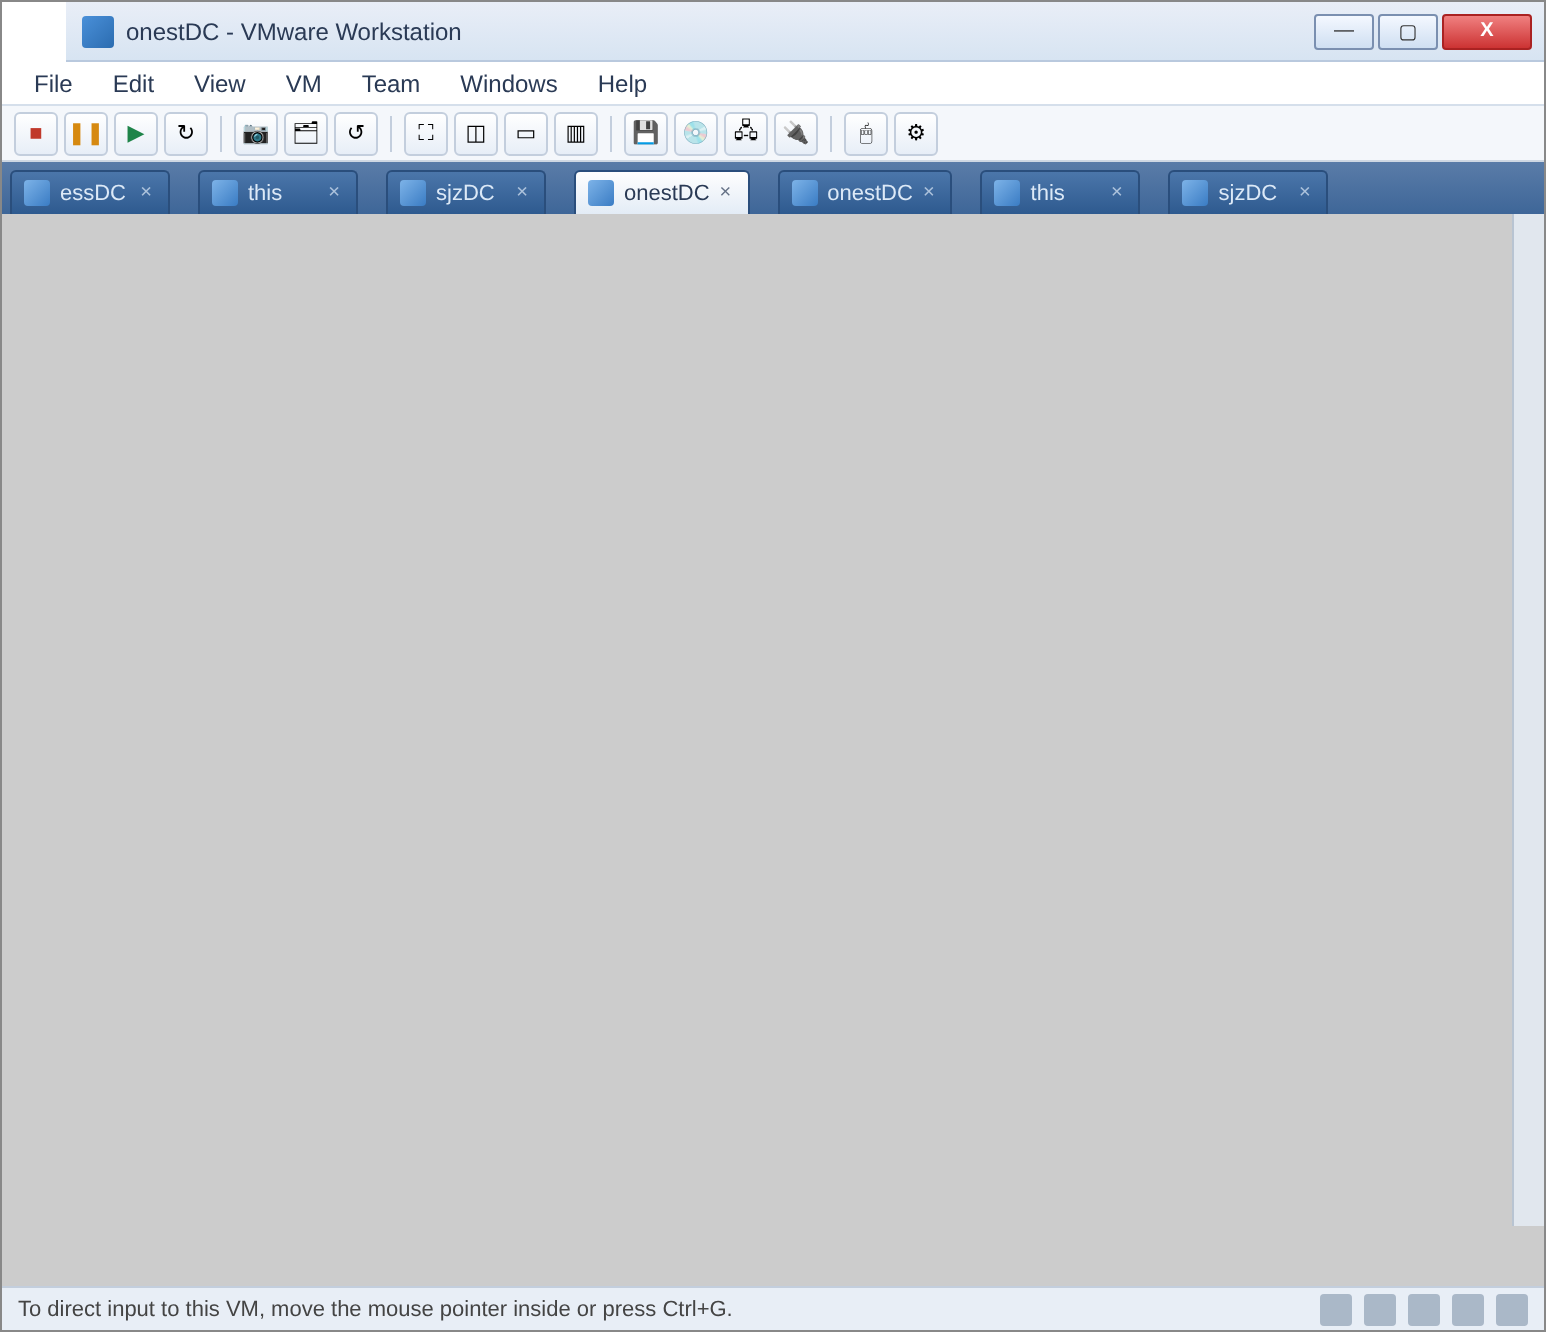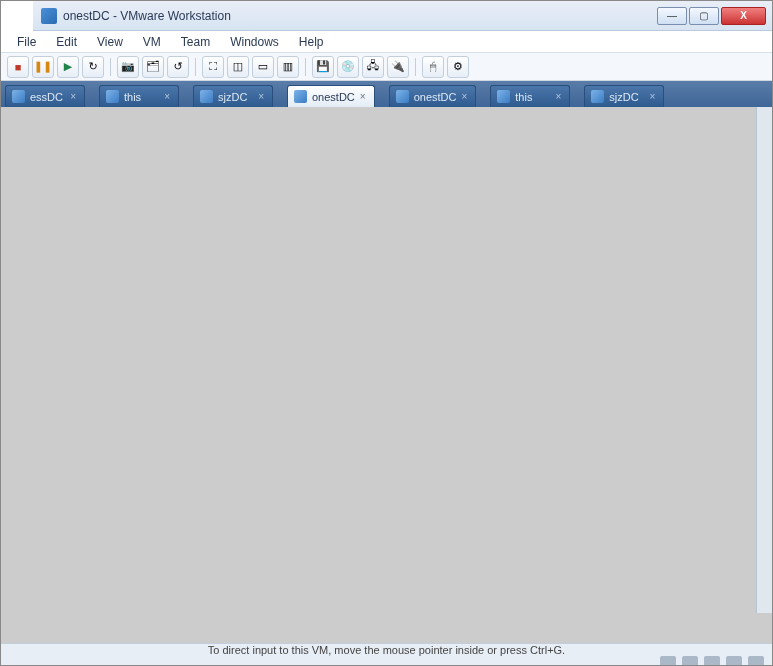--- a/index.html
+++ b/index.html
@@ -26,21 +26,21 @@
 
 .tabstrip { height: 26px; background: linear-gradient(#5a7ca8,#3e6698); display:flex; align-items:flex-end; padding:0 4px; gap:14px; }
 .vmtab { height:22px; background:linear-gradient(#4b76aa,#2e5a8f); border:1px solid #2a4e7c; border-bottom:none; border-radius:3px 3px 0 0; display:flex; align-items:center; padding:0 8px 0 6px; gap:5px; color:#dce9f7; font-size:11px; cursor:pointer; min-width:80px; }
 .vmtab.active { background:linear-gradient(#fefefe,#e3ecf6); color:#2a3a55; }
 .vmtab .tabicon{width:13px;height:13px;background:linear-gradient(135deg,#7db3e8,#3a7cc4);border-radius:2px;}
 .vmtab .x{font-size:10px;opacity:.7; margin-left:auto;}
 
 
 .guest { flex:1; position:relative; background:#2a6478; overflow:hidden; }
 
-.statusbar{height:22px;background:#e8eef6;border-top:1px solid #c3cedd;display:flex;align-items:center;padding:0 8px;font-size:11px;color:#444;flex-direction:column;}
+.statusbar{height:22px;background:#e8eef6;border-top:1px solid #c3cedd;display:flex;align-items:center;padding:0 8px;font-size:11px;color:#444;}
 .statusbar .right{margin-left:auto;display:flex;gap:6px;}
 .statusbar .sic{width:16px;height:16px;background:#aab8c8;border-radius:2px;}
 
 .scrollbar-v{position:absolute;right:0;top:0;bottom:30px;width:16px;background:#e1e7ee;border-left:1px solid #b8c4d2;}
 .guest-wrap{position:absolute;left:0;top:0;right:16px;bottom:0;}
 </style>
 </head>
 <body>
 
 <div class="win-frame">

